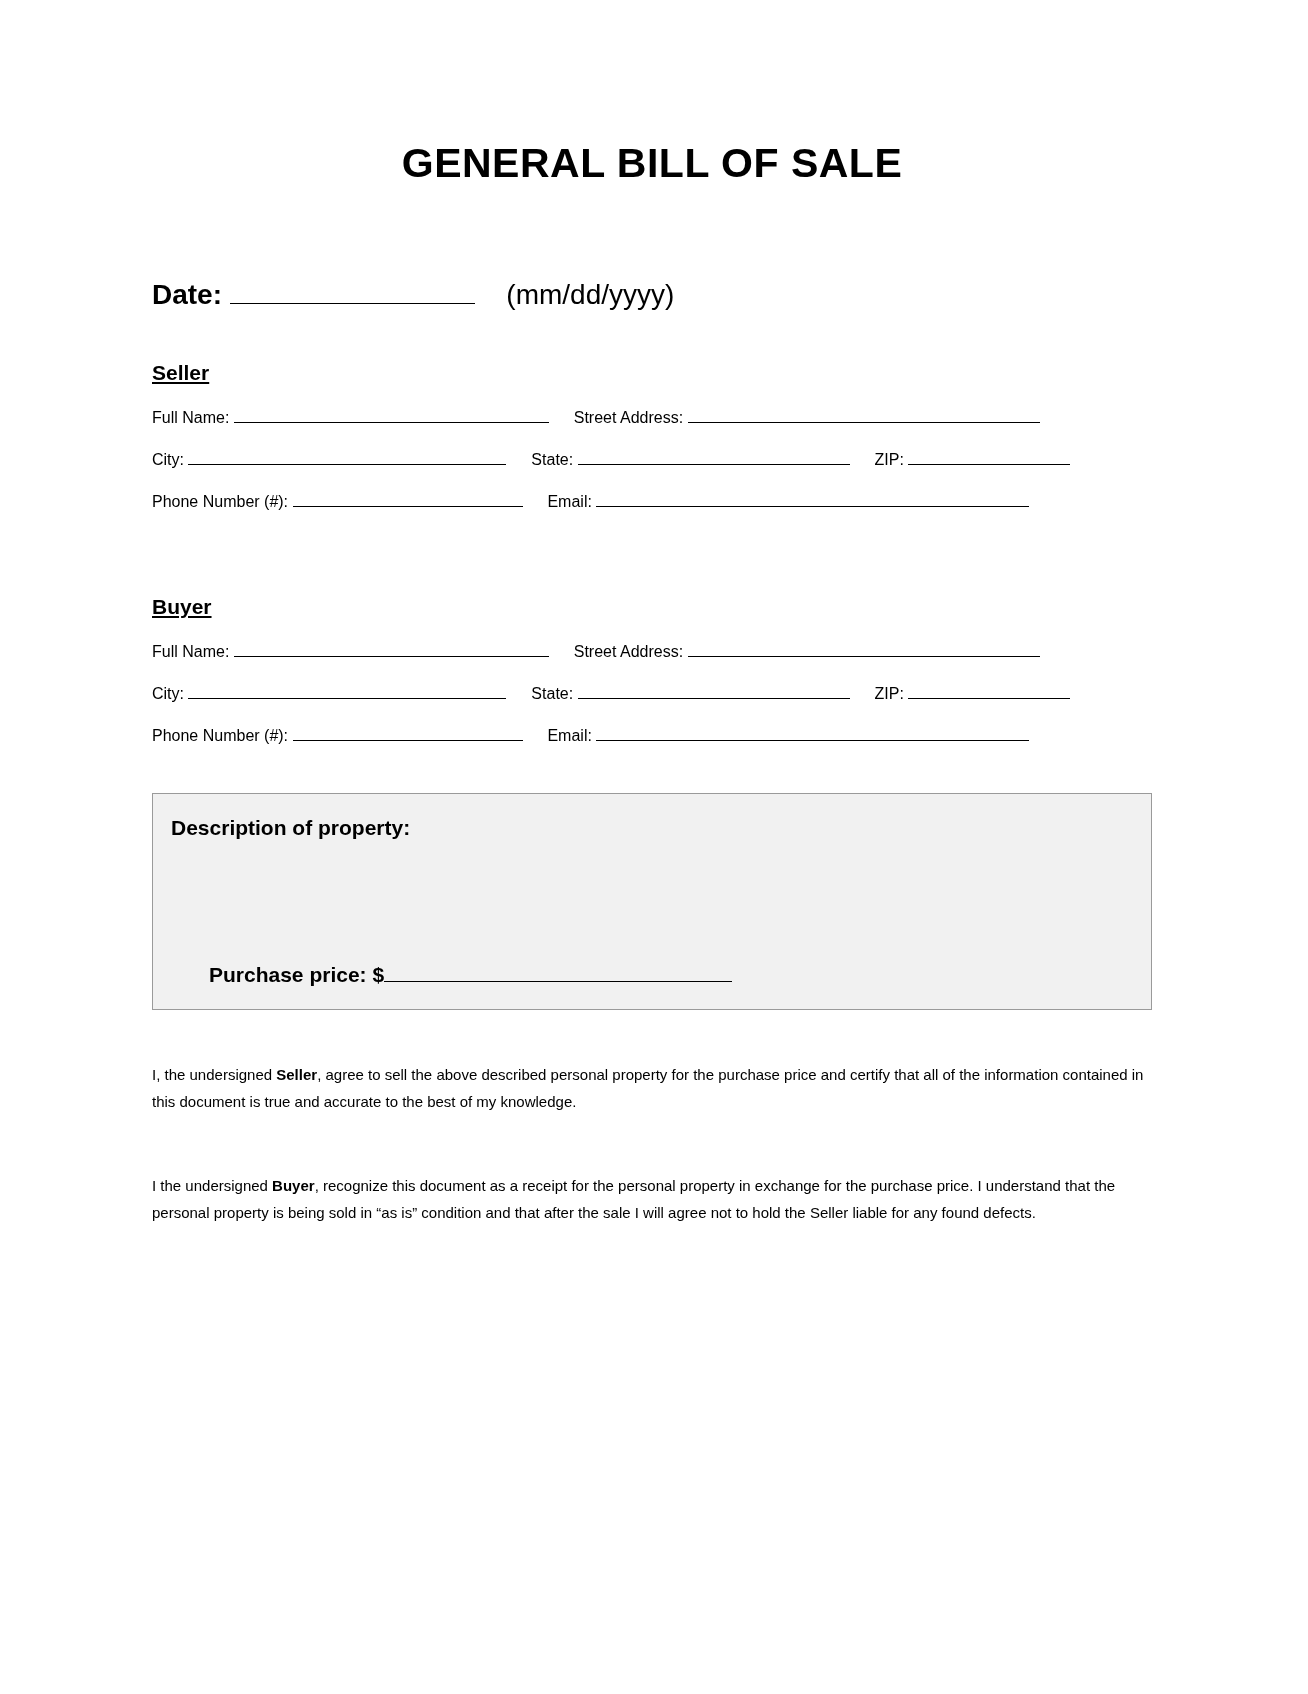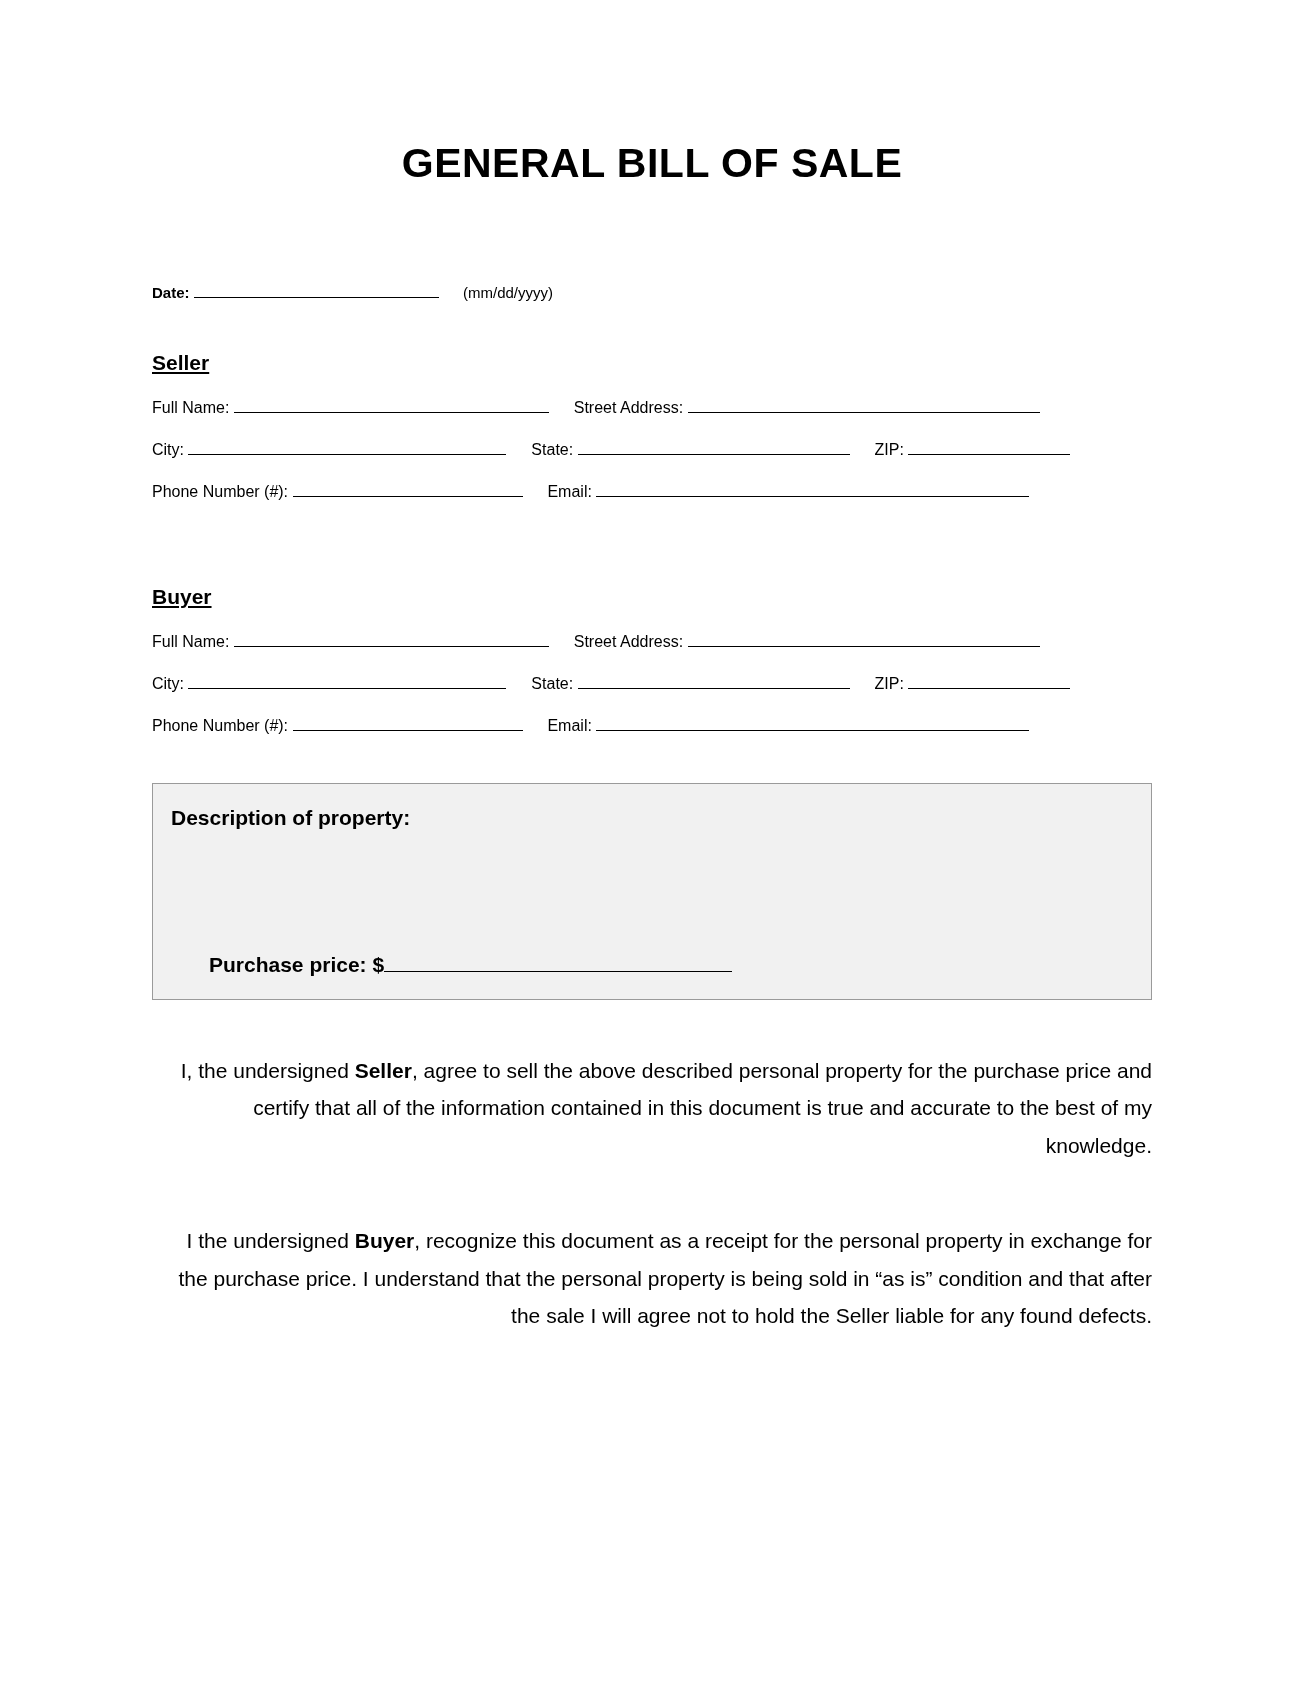--- a/index.html
+++ b/index.html
@@ -28,21 +28,21 @@
   }
   .doc-title {
     text-align: center;
     font-size: 41px;
     font-weight: bold;
     letter-spacing: 0.5px;
     margin-top: 140px;
   }
   .date-row {
     margin-top: 92px;
-    font-size: 15px;
+    font-size: 28px;
     white-space: nowrap;
   }
   .date-row .lbl {
     font-weight: bold;
   }
   .ul {
     display: inline-block;
     border-bottom: 1.6px solid #000;
     vertical-align: baseline;
     height: 18px;
@@ -83,23 +83,23 @@
     position: absolute;
     left: 18px;
     bottom: 22px;
     font-size: 21px;
     font-weight: bold;
     white-space: nowrap;
     margin-left: 38px;
   }
   .para {
     margin-top: 52px;
-    font-size: 21px;
+    font-size: 15px;
     line-height: 1.78;
-    text-align: right;
+    text-align: left;
   }
   .para.second {
     margin-top: 58px;
   }
   .footer {
     position: absolute;
     left: 0;
     right: 0;
     bottom: 130px;
     height: 30px;

